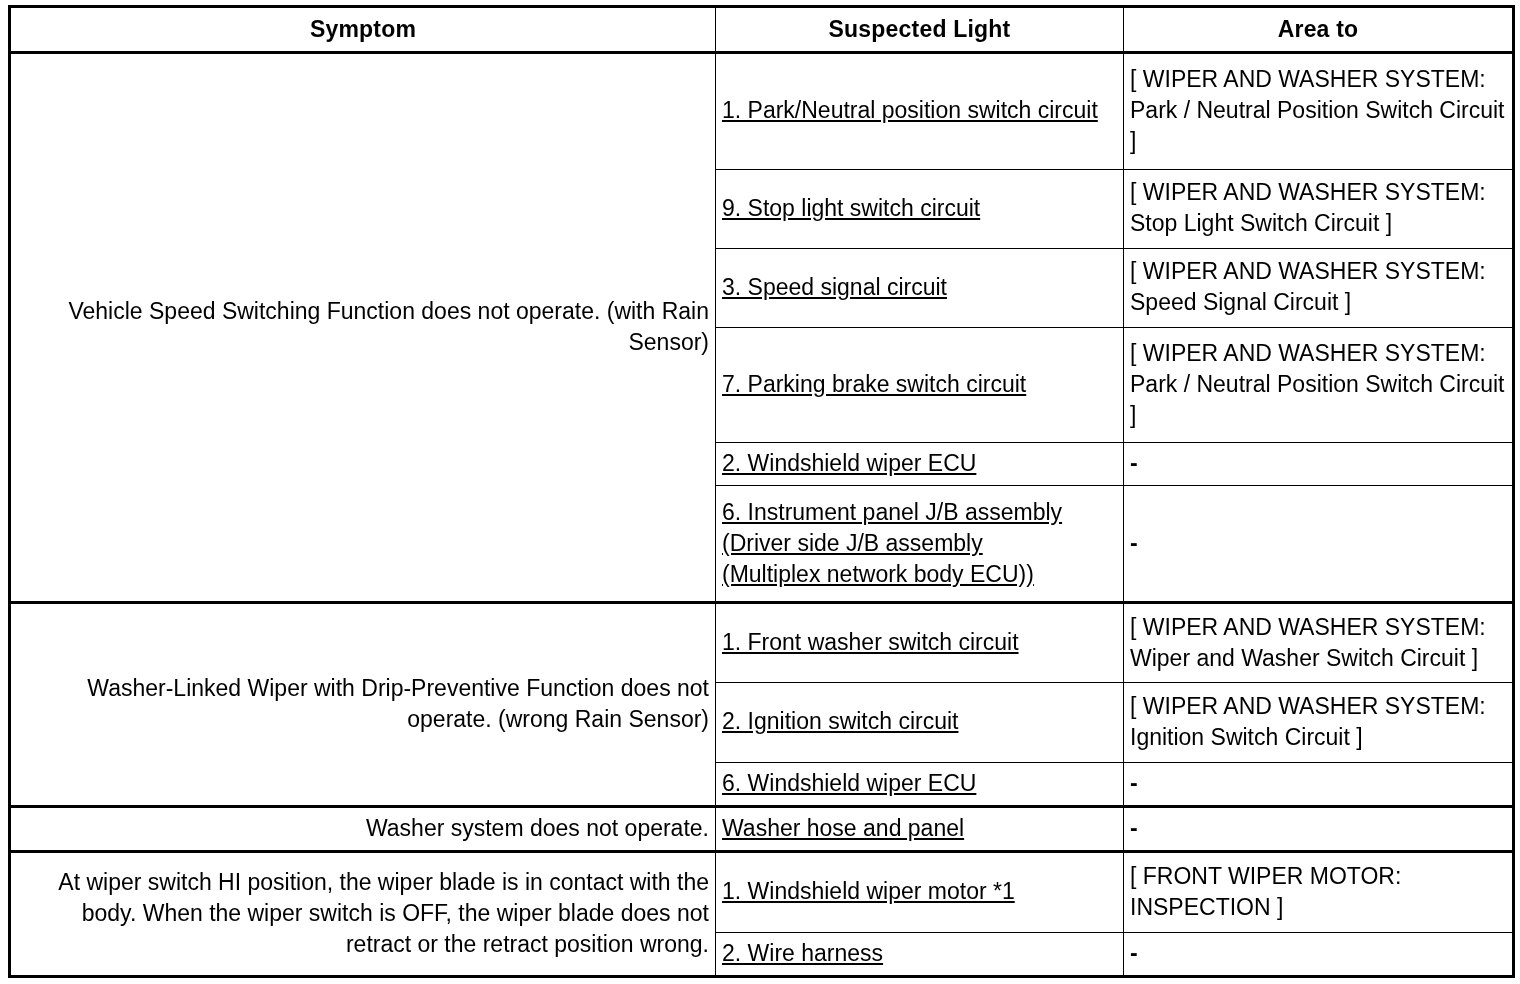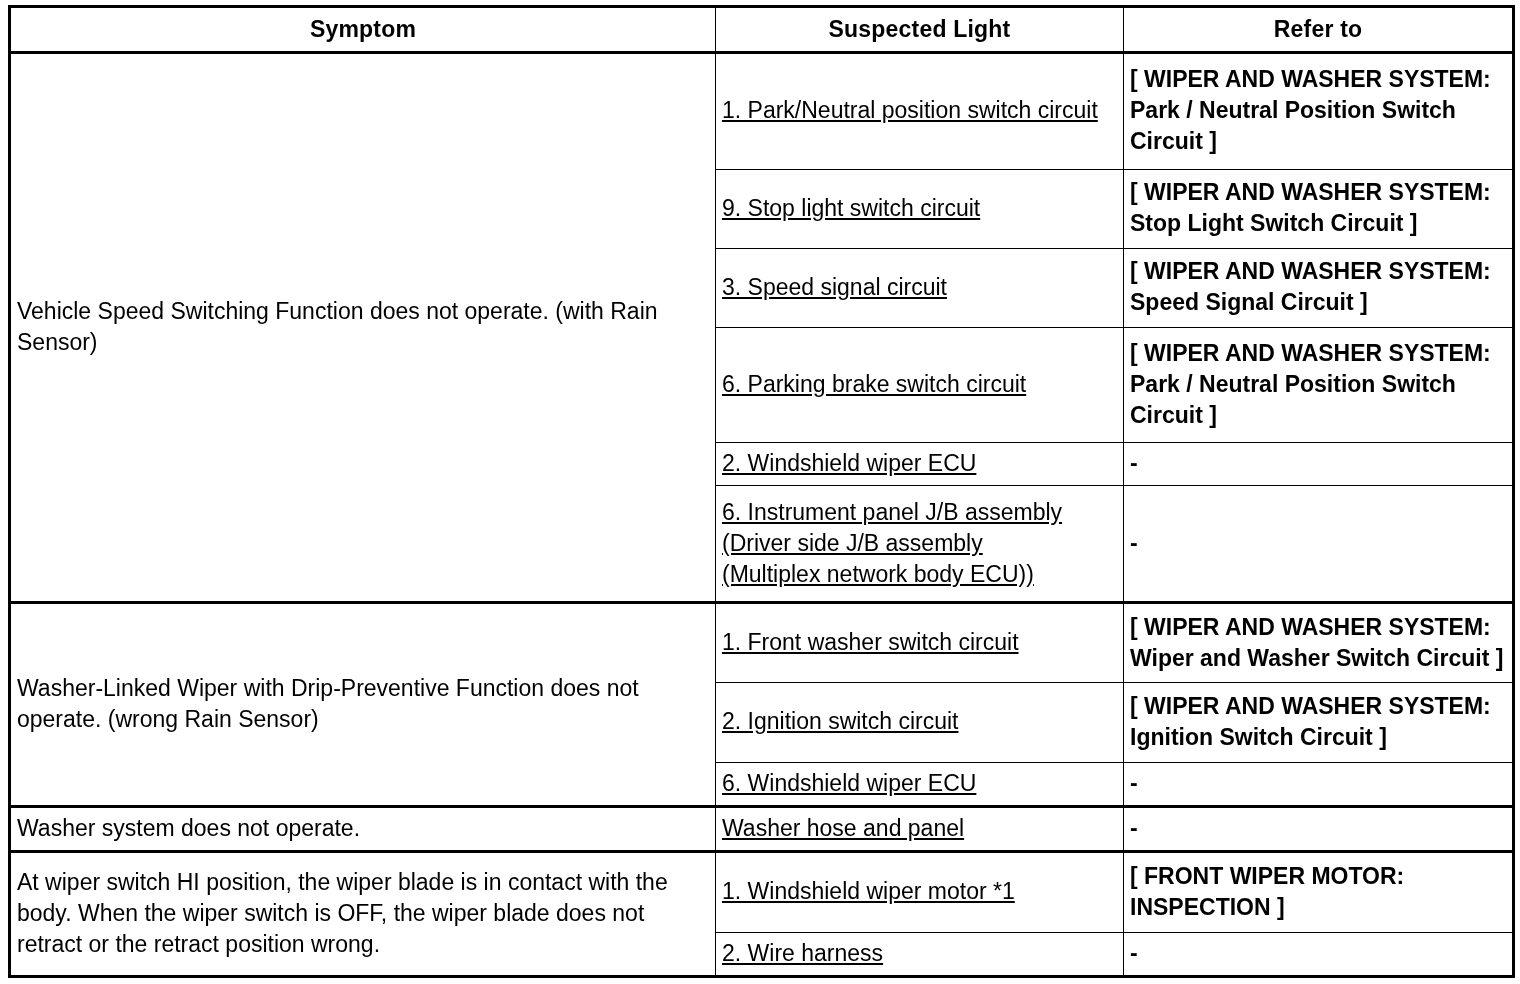--- a/index.html
+++ b/index.html
@@ -55,41 +55,41 @@
     height: 46px;
     padding-top: 2px;
     font-stretch: condensed;
   }
 
   
   td.symptom {
     font-size: 23px;
     line-height: 31px;
     font-weight: normal;
-    text-align: left;
+    text-align: right;
     vertical-align: middle;
     font-stretch: condensed;
   }
 
   
   td.area {
     font-size: 23px;
     line-height: 31px;
     font-weight: normal;
     text-align: left;
     vertical-align: middle;
     font-stretch: condensed;
     text-decoration: underline;
   }
 
   
   td.refer {
     font-size: 23px;
     line-height: 31px;
-    font-weight: bold;
+    font-weight: normal;
     text-align: left;
     vertical-align: middle;
     font-stretch: condensed;
   }
 
   td.refer.dash,
   td.area.dash {
     font-weight: bold;
   }
 
@@ -107,39 +107,39 @@
   <table class="dtc-table">
     <colgroup>
       <col class="c-symptom">
       <col class="c-area">
       <col class="c-refer">
     </colgroup>
     <thead>
       <tr class="head-row">
         <th>Symptom</th>
         <th>Suspected Light</th>
-        <th>Refer to</th>
+        <th>Area to</th>
       </tr>
     </thead>
     <tbody id="table-body">
         <tr class="group-start">
           <td class="symptom nowrapish" rowspan="6">Vehicle Speed Switching Function does not operate. (with Rain Sensor)</td>
           <td class="area nowrapish">1. Park/Neutral position switch circuit</td>
           <td class="refer nowrapish">[ WIPER AND WASHER SYSTEM: Park / Neutral Position Switch Circuit ]</td>
         </tr>
         <tr>
           <td class="area nowrapish">9. Stop light switch circuit</td>
           <td class="refer nowrapish">[ WIPER AND WASHER SYSTEM: Stop Light Switch Circuit ]</td>
         </tr>
         <tr>
           <td class="area nowrapish">3. Speed signal circuit</td>
           <td class="refer nowrapish">[ WIPER AND WASHER SYSTEM: Speed Signal Circuit ]</td>
         </tr>
         <tr>
-          <td class="area nowrapish">6. Parking brake switch circuit</td>
+          <td class="area nowrapish">7. Parking brake switch circuit</td>
           <td class="refer nowrapish">[ WIPER AND WASHER SYSTEM: Park / Neutral Position Switch Circuit ]</td>
         </tr>
         <tr>
           <td class="area nowrapish">2. Windshield wiper ECU</td>
           <td class="refer nowrapish dash">-</td>
         </tr>
         <tr>
           <td class="area nowrapish">6. Instrument panel J/B assembly
 (Driver side J/B assembly
 (Multiplex network body ECU))</td>

